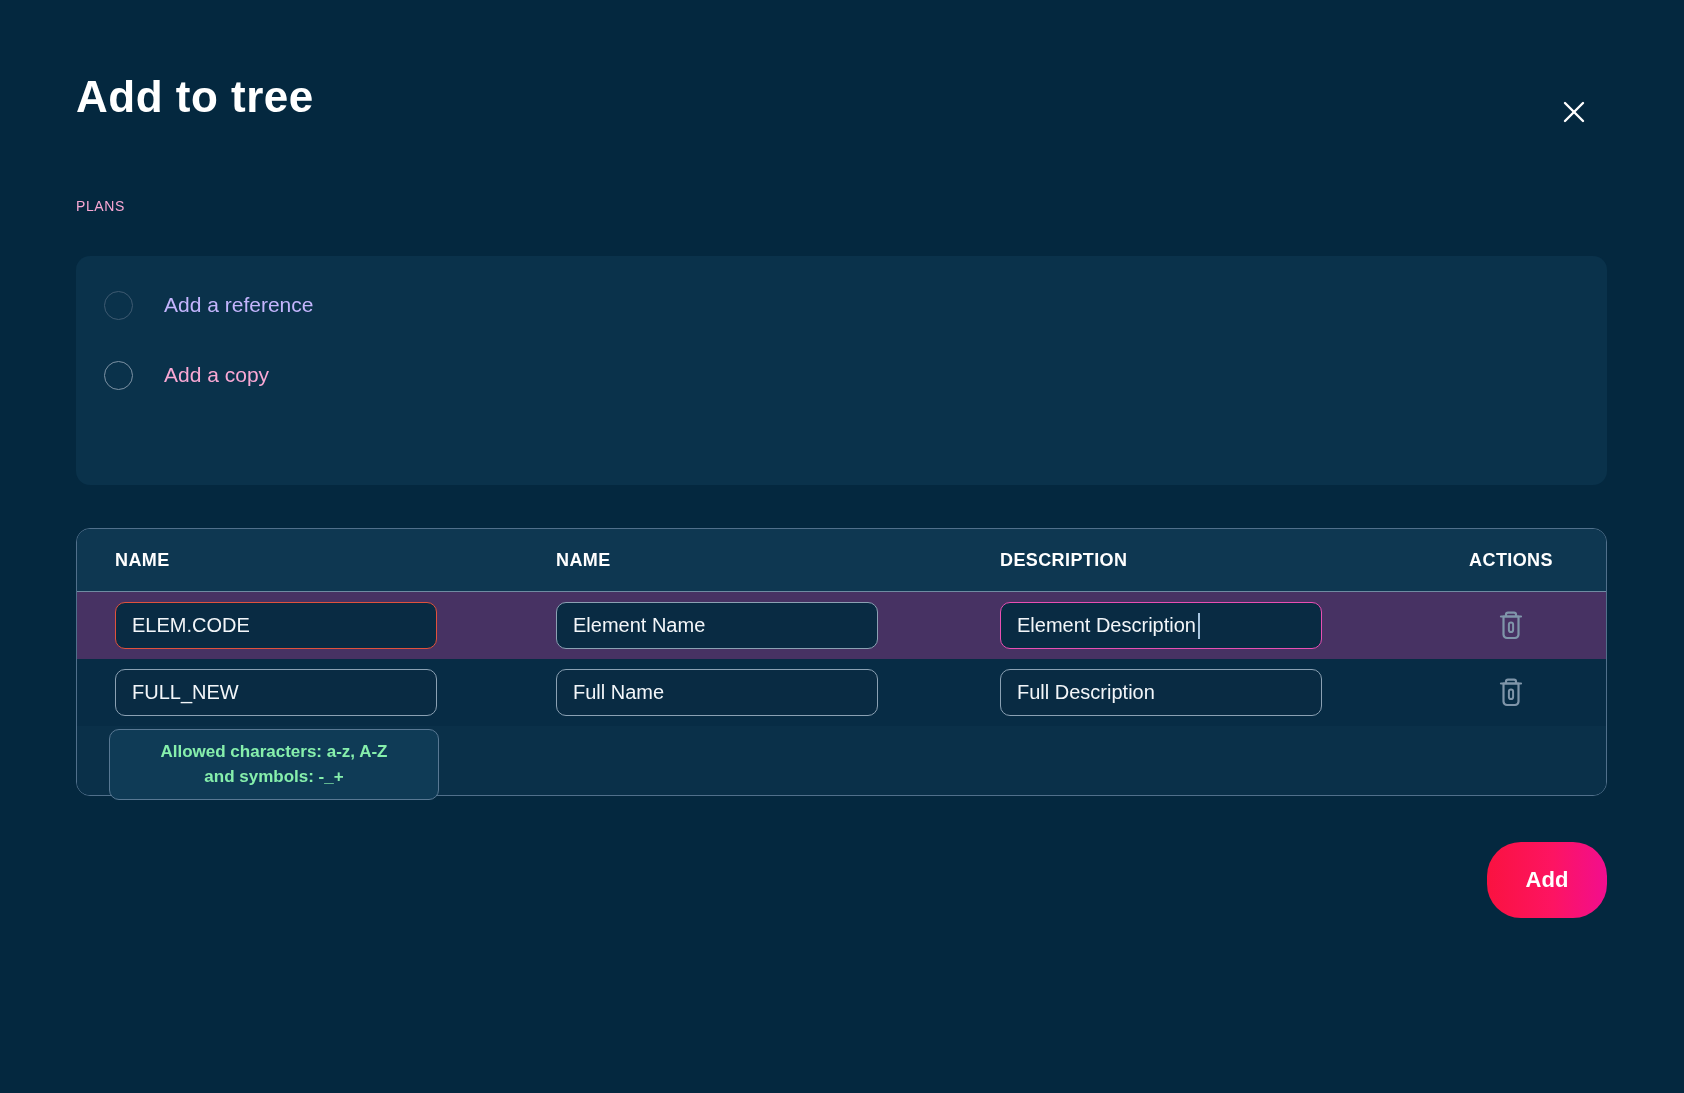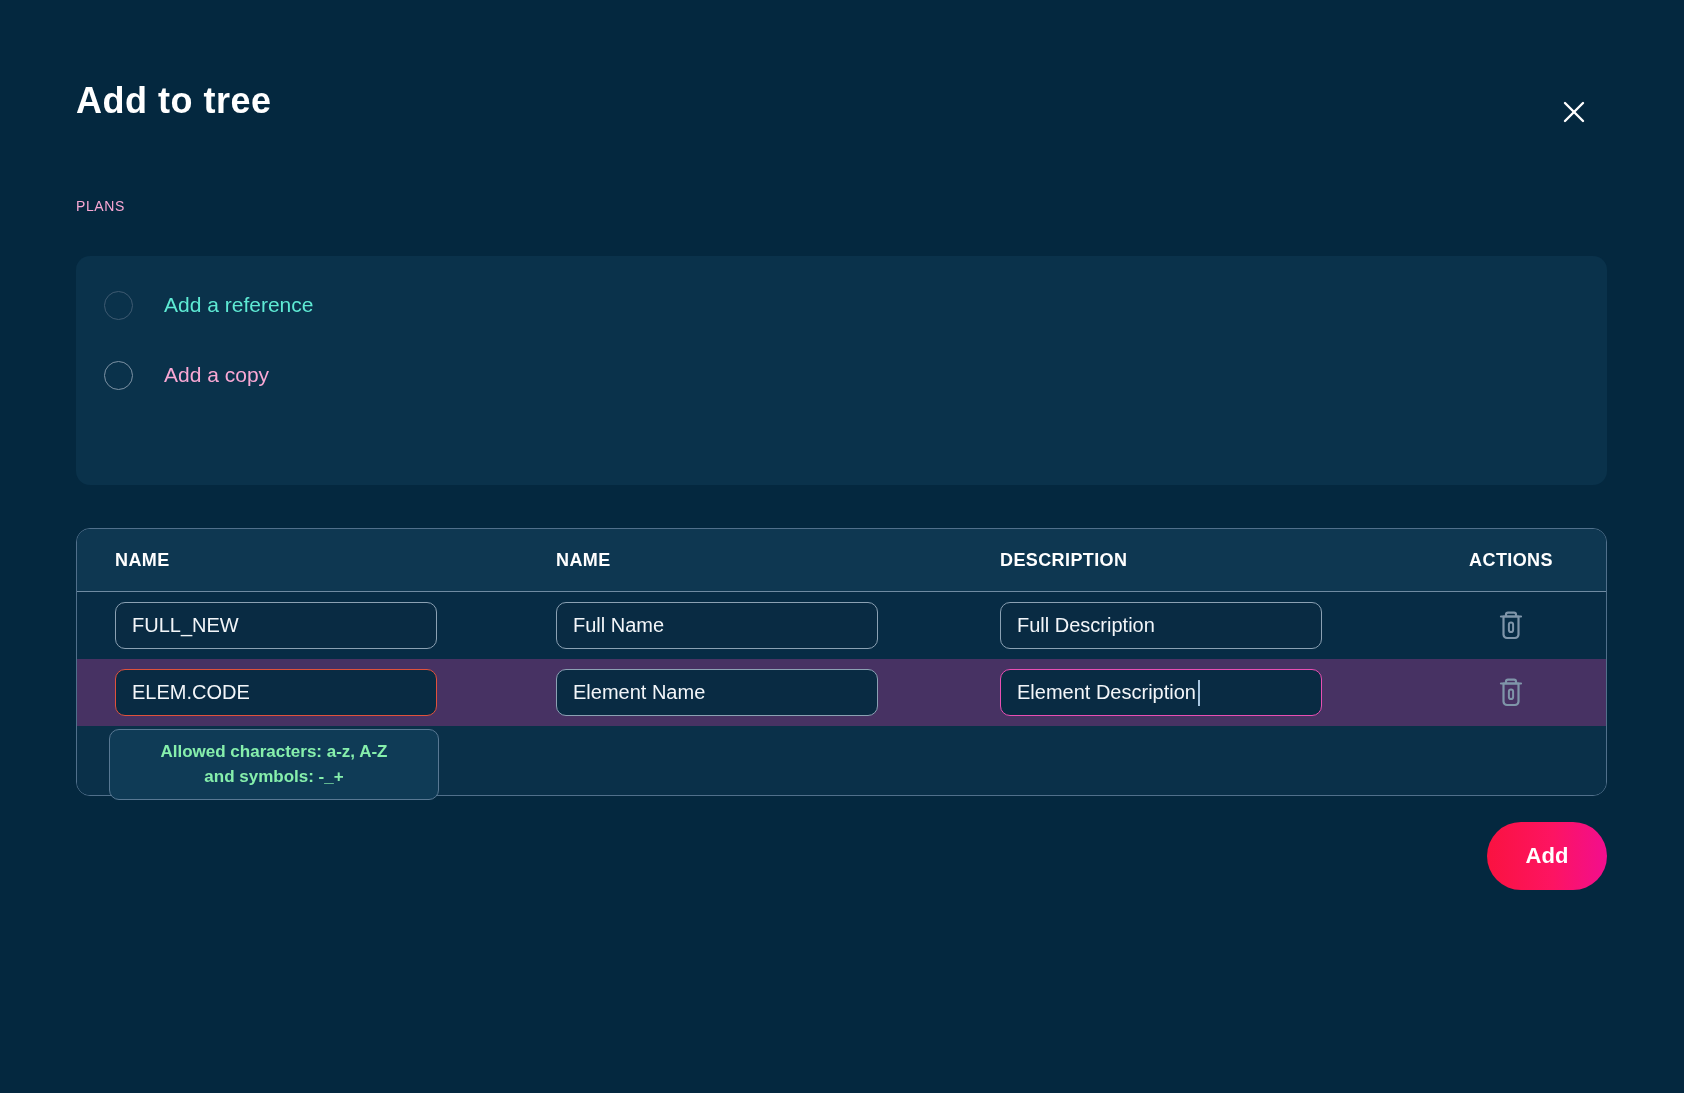--- a/index.html
+++ b/index.html
@@ -8,22 +8,22 @@
     background:#04283f;
     font-family:"Liberation Sans", sans-serif;
     color:#eef3f7;
     overflow:hidden;
     position:relative;
   }
   .modal{position:relative;width:1684px;height:1093px;}
 
   
   .title{
-    position:absolute;left:76px;top:80px;
-    font-size:36px;font-weight:700;color:#ffffff;letter-spacing:0.5px;
+    position:absolute;left:76px;top:72px;
+    font-size:44px;font-weight:700;color:#ffffff;letter-spacing:0.5px;
   }
   .close-btn{
     position:absolute;left:1558px;top:96px;width:32px;height:32px;
     cursor:pointer;display:flex;align-items:center;justify-content:center;
     background:transparent;border:none;padding:0;
   }
 
   
   .plans-label{
     position:absolute;left:76px;top:198px;
@@ -45,21 +45,21 @@
     border:1.5px solid #7d92a4;box-sizing:border-box;
     display:flex;align-items:center;justify-content:center;
     flex:0 0 auto;
   }
   .radio-circle.selected{border-color:#c6d2dc;}
   .radio-circle.selected .dot{
     width:13px;height:13px;border-radius:50%;background:#ffffff;
   }
   .radio-row.disabled .radio-circle{border-color:#3e5a71;}
   .radio-label{margin-left:31px;font-size:21px;color:#eef3f7;}
-  .radio-row.disabled .radio-label{color:#5eead4;}
+  .radio-row.disabled .radio-label{color:#c4b5fd;}
   .radio-row.muted .radio-label{color:#f9a8d4;}
 
   
   .table-wrap{position:absolute;left:76px;top:528px;width:1531px;}
   .grid-table{
     border:1px solid #51708b;border-radius:14px;overflow:hidden;
     background:#072c45;
   }
   .t-row{
     display:grid;
@@ -100,21 +100,21 @@
   
   .tooltip{
     position:absolute;left:33px;top:201px;width:330px;box-sizing:border-box;
     background:#0f3b56;border:1px solid #587893;border-radius:10px;
     padding:10px 12px;text-align:center;z-index:3;
     font-size:17px;font-weight:700;color:#86efac;line-height:1.45;
   }
 
   
   .add-btn{
-    position:absolute;left:1487px;top:822px;width:120px;height:68px;
+    position:absolute;left:1487px;top:842px;width:120px;height:76px;
     border:none;border-radius:34px;cursor:pointer;
     background:linear-gradient(90deg,#fa1240 0%,#fd1462 55%,#f20e8e 100%);
     color:#ffffff;font-size:22px;font-weight:700;
     font-family:"Liberation Sans", sans-serif;
     display:flex;align-items:center;justify-content:center;
   }
 </style>
 </head>
 <body>
 
@@ -147,65 +147,65 @@
   <div class="table-wrap">
     <div class="grid-table">
 
       <div class="t-row t-header">
         <div class="th cell-1">NAME</div>
         <div class="th">NAME</div>
         <div class="th">DESCRIPTION</div>
         <div class="th cell-4">ACTIONS</div>
       </div>
 
-      <div class="t-row t-body-row">
+      <div class="t-row t-body-row highlight">
         <div class="cell-1">
-          <div class="field">
-            <span>FULL_NEW</span>
-          </div>
-        </div>
-        <div>
-          <div class="field">
-            <span>Full Name</span>
-          </div>
-        </div>
-        <div>
-          <div class="field">
-            <span>Full Description</span>
+          <div class="field error">
+            <span>ELEM.CODE</span>
+          </div>
+        </div>
+        <div>
+          <div class="field">
+            <span>Element Name</span>
+          </div>
+        </div>
+        <div>
+          <div class="field focused">
+            <span>Element Description</span>
+            <span class="caret"></span>
           </div>
         </div>
         <div class="cell-4">
           <button class="trash-btn">
             <span style="display:flex;">
               <svg width="30" height="32" viewBox="0 0 30 32">
                 <path d="M10 6 V4.6 a2 2 0 0 1 2-2 h6 a2 2 0 0 1 2 2 V6" fill="none" stroke="#7f95a9" stroke-width="2.2"></path>
                 <line x1="5" y1="6.5" x2="25" y2="6.5" stroke="#7f95a9" stroke-width="2.2" stroke-linecap="round"></line>
                 <path d="M7.5 6.5 h15 v18 a3.5 3.5 0 0 1 -3.5 3.5 h-8 a3.5 3.5 0 0 1 -3.5-3.5 z" fill="none" stroke="#7f95a9" stroke-width="2.2" stroke-linejoin="round"></path>
                 <rect x="12.9" y="12.5" width="4.2" height="9.5" rx="2.1" fill="none" stroke="#7f95a9" stroke-width="2"></rect>
               </svg>
             </span>
           </button>
         </div>
       </div>
 
-      <div class="t-row t-body-row highlight">
+      <div class="t-row t-body-row">
         <div class="cell-1">
-          <div class="field error">
-            <span>ELEM.CODE</span>
-          </div>
-        </div>
-        <div>
-          <div class="field">
-            <span>Element Name</span>
-          </div>
-        </div>
-        <div>
-          <div class="field focused">
-            <span>Element Description</span>
-            <span class="caret"></span>
+          <div class="field">
+            <span>FULL_NEW</span>
+          </div>
+        </div>
+        <div>
+          <div class="field">
+            <span>Full Name</span>
+          </div>
+        </div>
+        <div>
+          <div class="field">
+            <span>Full Description</span>
           </div>
         </div>
         <div class="cell-4">
           <button class="trash-btn">
             <span style="display:flex;">
               <svg width="30" height="32" viewBox="0 0 30 32">
                 <path d="M10 6 V4.6 a2 2 0 0 1 2-2 h6 a2 2 0 0 1 2 2 V6" fill="none" stroke="#7f95a9" stroke-width="2.2"></path>
                 <line x1="5" y1="6.5" x2="25" y2="6.5" stroke="#7f95a9" stroke-width="2.2" stroke-linecap="round"></line>
                 <path d="M7.5 6.5 h15 v18 a3.5 3.5 0 0 1 -3.5 3.5 h-8 a3.5 3.5 0 0 1 -3.5-3.5 z" fill="none" stroke="#7f95a9" stroke-width="2.2" stroke-linejoin="round"></path>
                 <rect x="12.9" y="12.5" width="4.2" height="9.5" rx="2.1" fill="none" stroke="#7f95a9" stroke-width="2"></rect>

